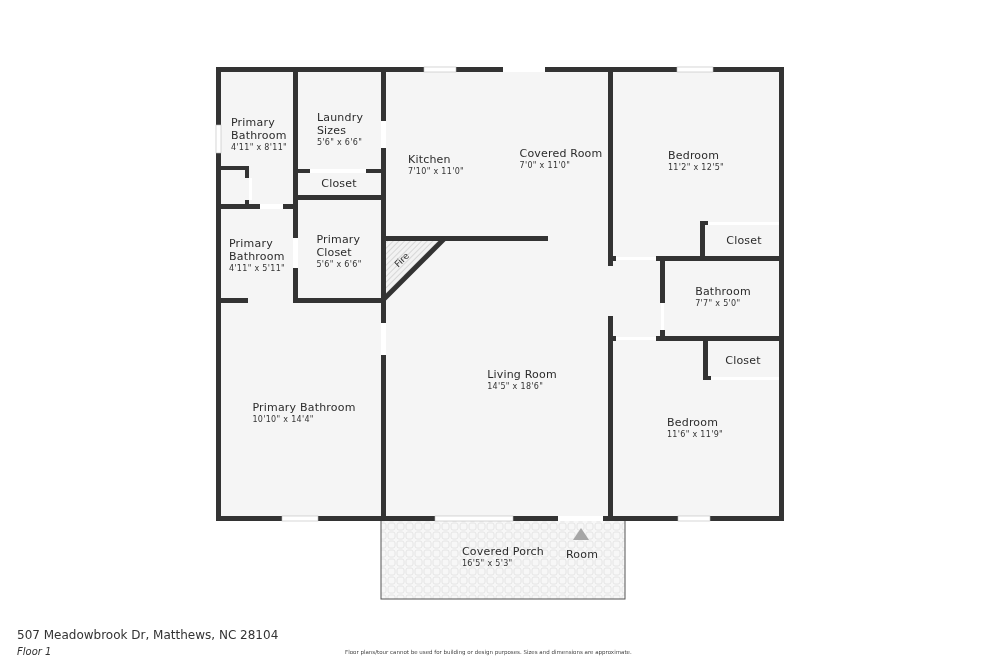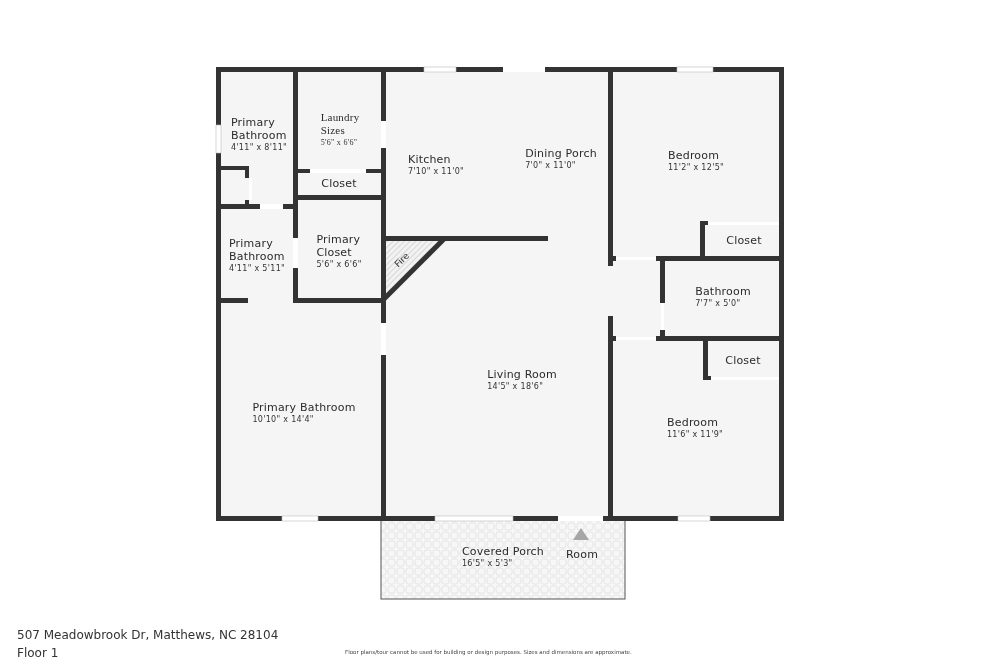--- a/index.html
+++ b/index.html
@@ -5,21 +5,21 @@
   html, body { margin:0; padding:0; background:#ffffff; }
   body { width:1000px; height:667px; position:relative; overflow:hidden;
          font-family:"DejaVu Sans", sans-serif; }
   #plan { position:absolute; left:0; top:0; width:1000px; height:667px; }
   .room-label { position:absolute; text-align:left; color:#2b2b2b;
                 font-family:"DejaVu Sans", sans-serif; transform:translateX(-50%);
                 white-space:nowrap; line-height:1.2; }
   .room-name { font-size:11px; font-weight:500; letter-spacing:0.2px; }
   .room-dim { font-size:8px; color:#333; margin-top:1px; letter-spacing:0.3px; }
   .footer-addr { position:absolute; left:17px; top:628px; font-size:12px; color:#333; }
-  .footer-floor { position:absolute; left:17px; top:646px; font-size:12px; color:#333; }
+  .footer-floor { position:absolute; left:17px; top:646px; font-size:10px; color:#333;font-style:italic; }
   .footer-disc { position:absolute; left:345px; top:649px; font-size:5.5px; color:#444; white-space:nowrap; }
 </style>
 </head>
 <body>
 
 <svg id="plan" viewBox="0 0 1000 667" xmlns="http://www.w3.org/2000/svg">
   <defs>
     <pattern id="tile" width="9" height="9" patternUnits="userSpaceOnUse">
       <rect width="9" height="9" fill="#f7f7f7"></rect>
       <rect x="1" y="1" width="7" height="7" rx="2" fill="none" stroke="#e0e0e0" stroke-width="0.8"></rect>
@@ -119,37 +119,37 @@
 
   <polygon points="581,528 573,540 589,540" fill="#a6a6a6"></polygon>
 </svg>
 
 <div class="room-label" style="left:259px; top:116px;">
   <div class="room-name">Primary</div>
   <div class="room-name">Bathroom</div>
   <div class="room-dim">4'11" x 8'11"</div>
 </div>
 
-<div class="room-label" style="left:340px; top:111px;font-family:Liberation Serif, serif;">
+<div class="room-label" style="left:340px; top:111px;">
   <div class="room-name">Laundry</div>
   <div class="room-name">Sizes</div>
   <div class="room-dim">5'6" x 6'6"</div>
 </div>
 
 <div class="room-label" style="left:339px; top:177px;">
   <div class="room-name">Closet</div>
 </div>
 
 <div class="room-label" style="left:436px; top:153px;">
   <div class="room-name">Kitchen</div>
   <div class="room-dim">7'10" x 11'0"</div>
 </div>
 
 <div class="room-label" style="left:561px; top:147px;">
-  <div class="room-name">Dining Porch</div>
+  <div class="room-name">Covered Room</div>
   <div class="room-dim">7'0" x 11'0"</div>
 </div>
 
 <div class="room-label" style="left:696px; top:149px;">
   <div class="room-name">Bedroom</div>
   <div class="room-dim">11'2" x 12'5"</div>
 </div>
 
 <div class="room-label" style="left:744px; top:234px;">
   <div class="room-name">Closet</div>

